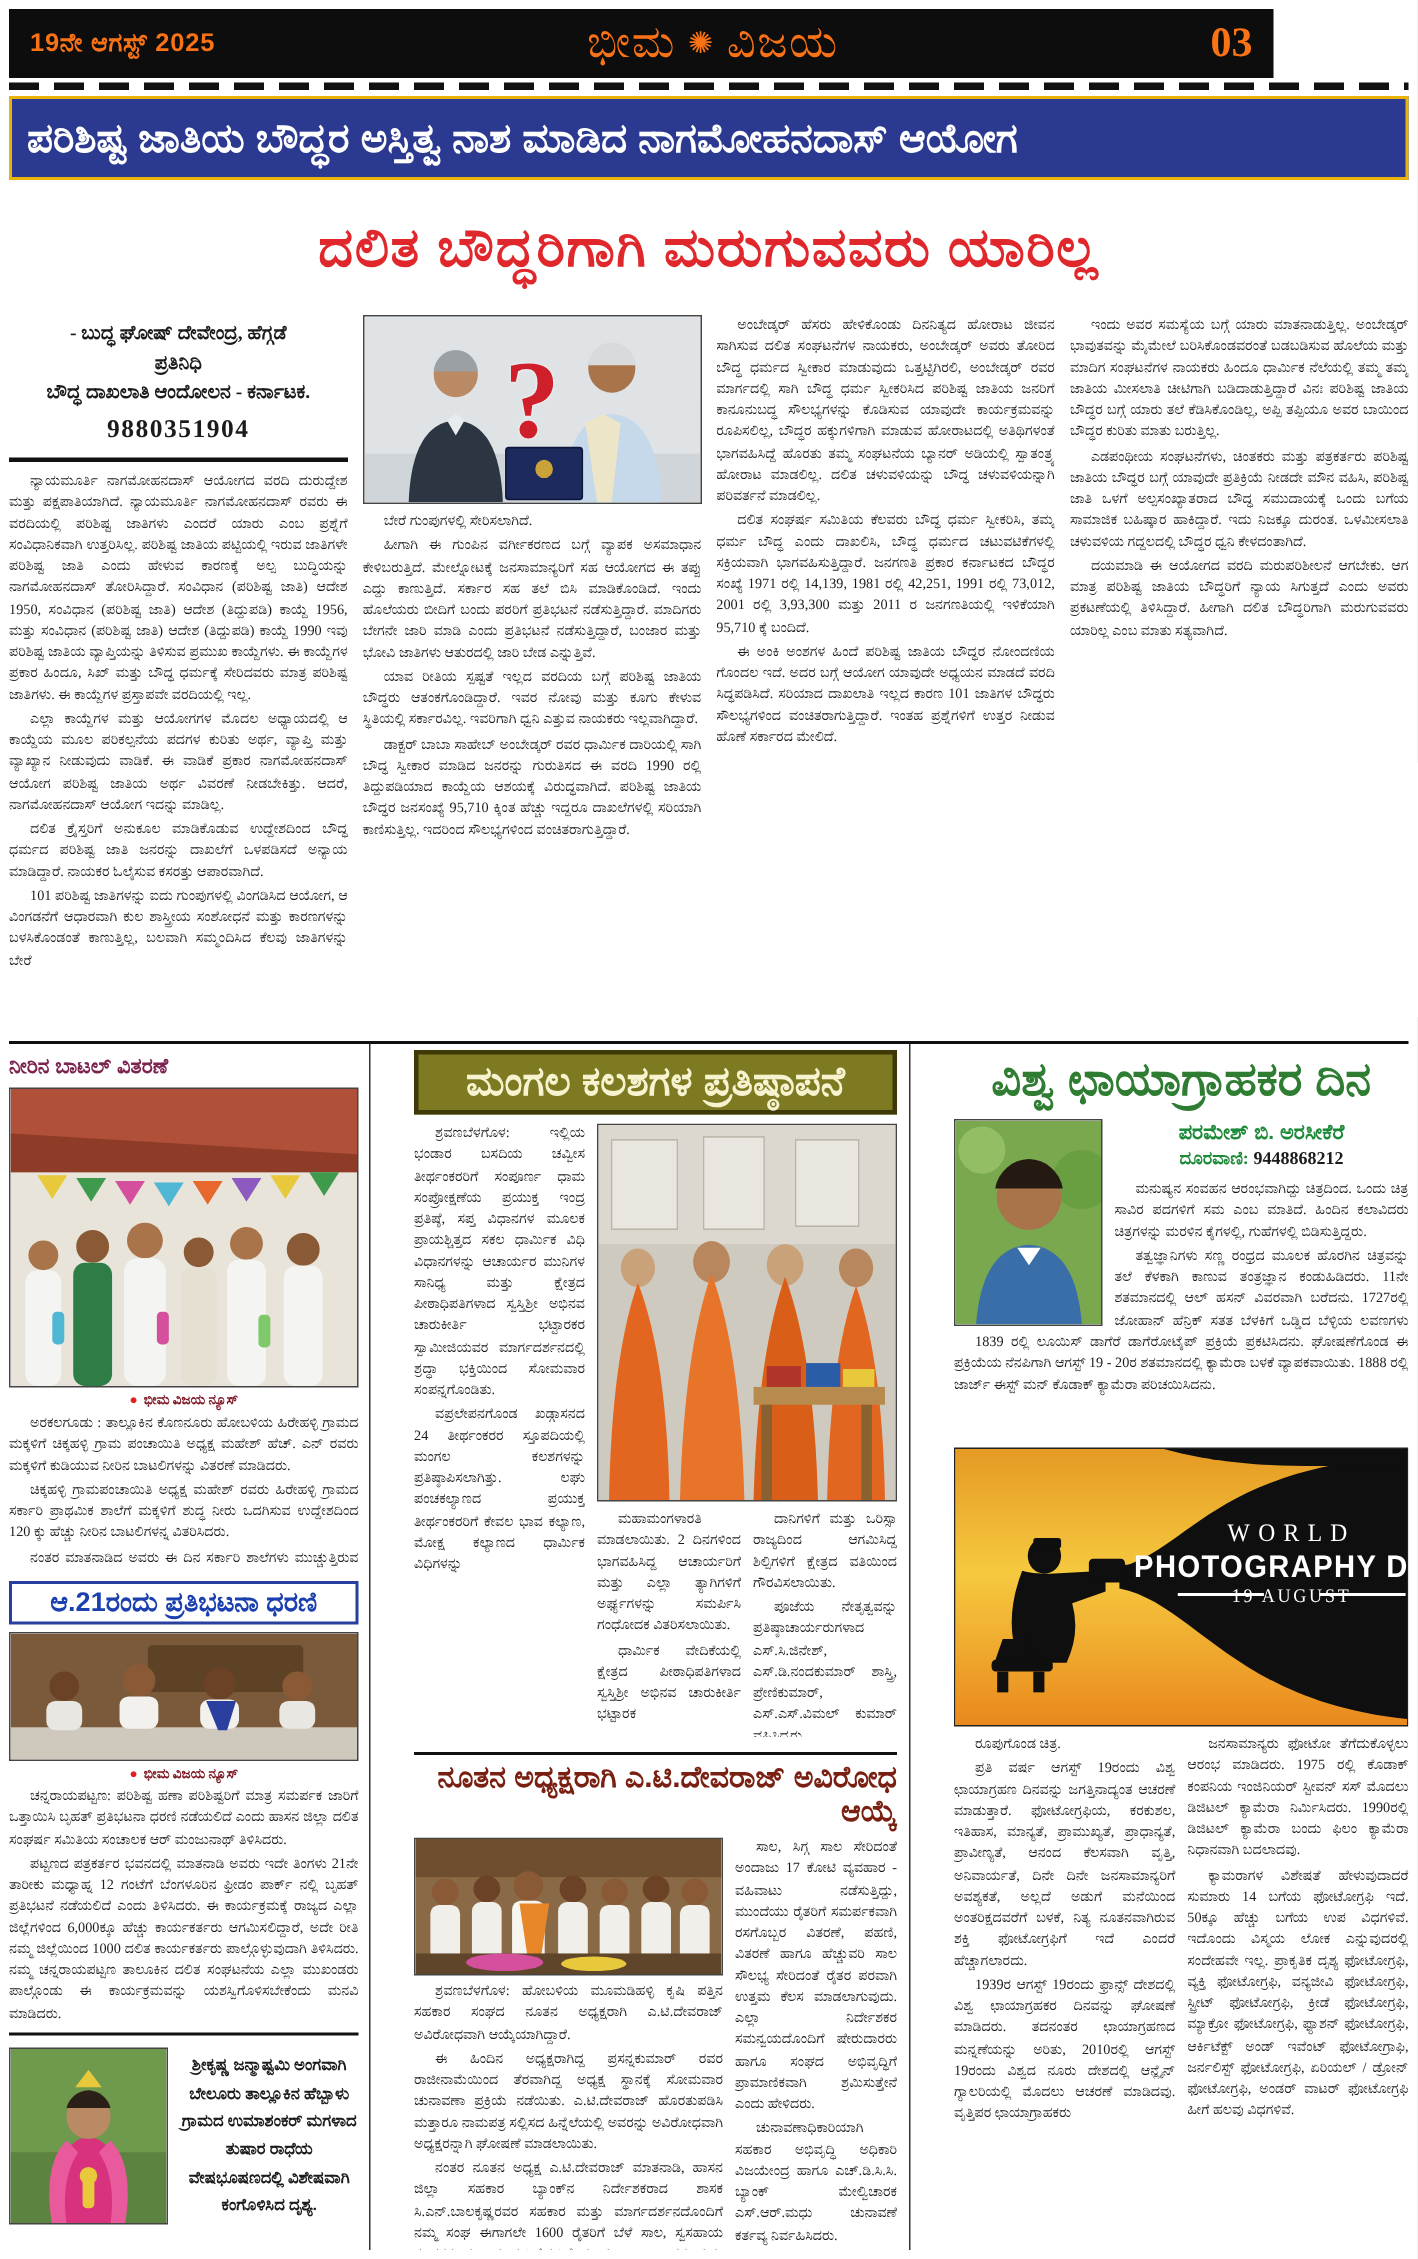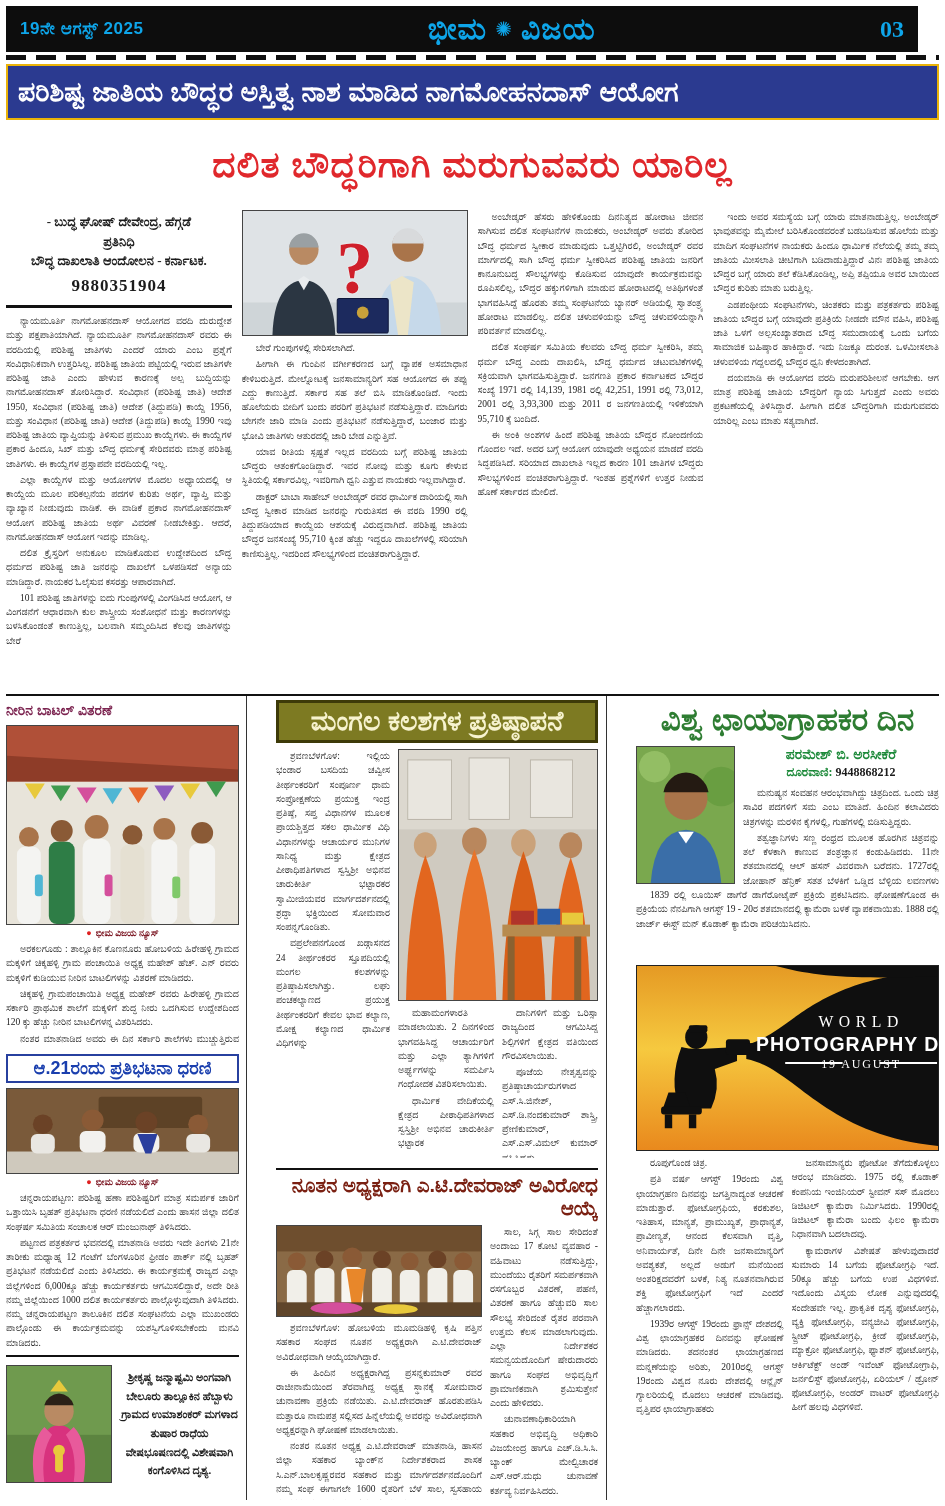--- a/index.html
+++ b/index.html
@@ -5,30 +5,30 @@
   * { margin:0; padding:0; box-sizing:border-box; }
   html,body { background:#e9e9e9; }
   .page {
     position:relative; width:945px; height:1506px; margin:0 auto;
     background:#ffffff; overflow:hidden;
     font-family:"Liberation Serif","DejaVu Serif",serif;
     color:#1b1b1b;
   }
   
   .topbar {
-    position:absolute; left:6px; top:6px; width:912px; height:46px;
-    background:#0d0d0d; color:#0ea5e9;
+    position:absolute; left:6px; top:6px; width:843px; height:46px;
+    background:#0d0d0d; color:#f97316;
     display:flex; align-items:center; justify-content:space-between;
     padding:0 14px;
     font-family:"Liberation Sans","DejaVu Sans",sans-serif;
   }
   .topbar .date { font-size:17px; font-weight:bold; letter-spacing:.5px; }
-  .masthead { display:flex; align-items:center; gap:8px; font-size:30px; font-weight:bold; letter-spacing:1px;justify-content:flex-end; }
+  .masthead { display:flex; align-items:center; gap:8px; font-size:30px; font-weight:normal; letter-spacing:1px;justify-content:flex-end; }
   .masthead .emblem { font-size:20px; line-height:1; }
-  .pageno { font-size:24px; font-weight:bold; font-family:"Liberation Serif",serif; }
+  .pageno { font-size:28px; font-weight:bold; font-family:"Liberation Serif",serif; }
   .checker {
     position:absolute; left:6px; top:55px; width:933px; height:5px;
     background:repeating-linear-gradient(90deg,#111 0 20px,#fff 20px 30px);
   }
   
   .kicker {
     position:absolute; left:6px; top:64px; width:933px; height:56px;
     background:#2b3a90; border:2px solid #eab308; color:#ffffff;
     display:flex; align-items:center; padding-left:10px;
     font-size:27px; font-weight:bold;

